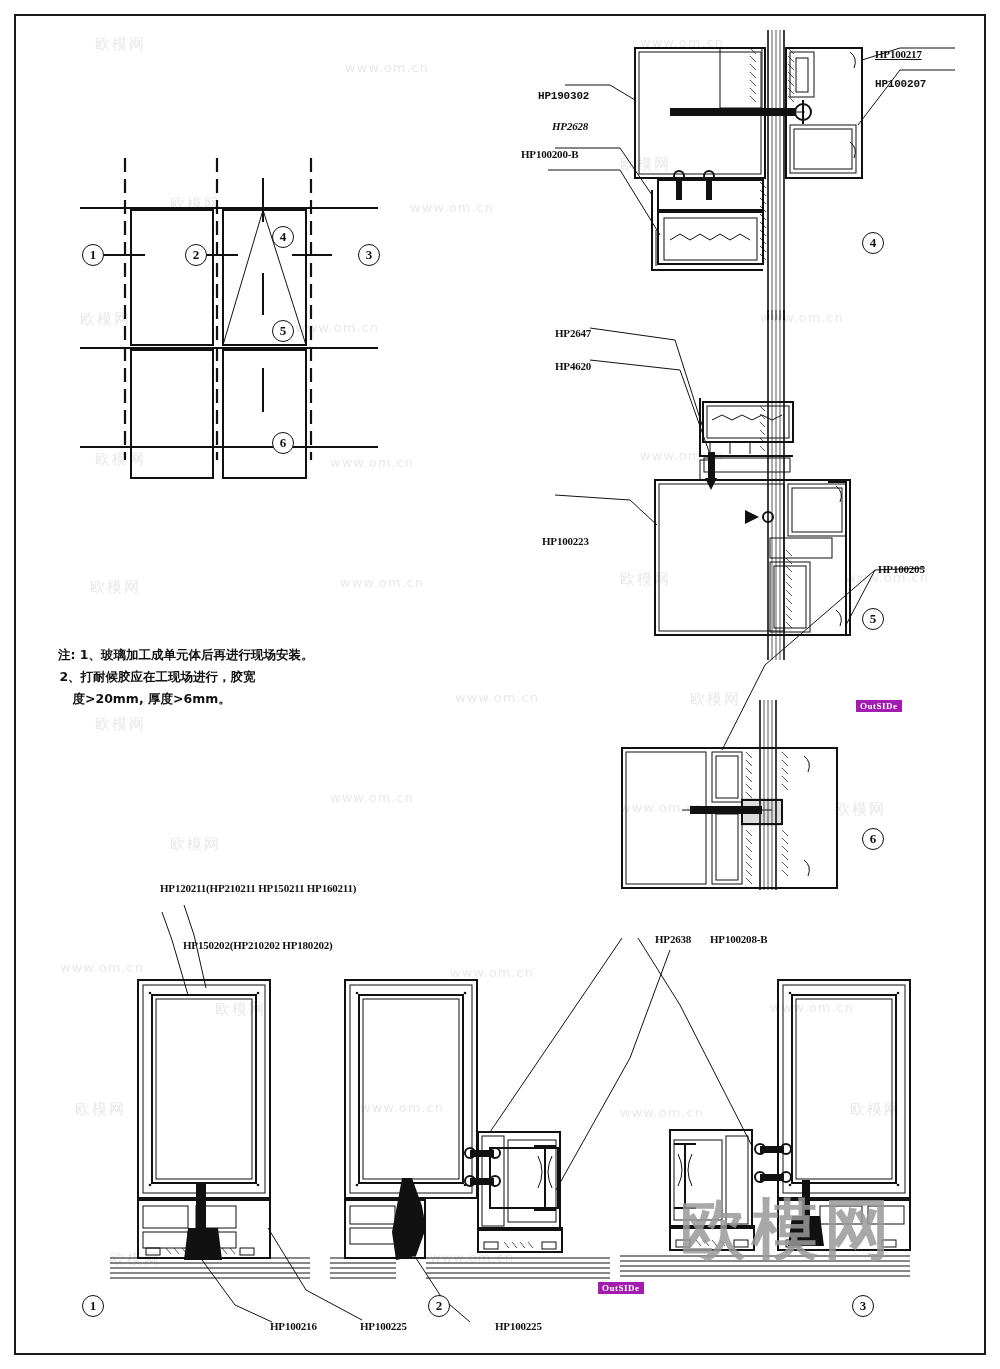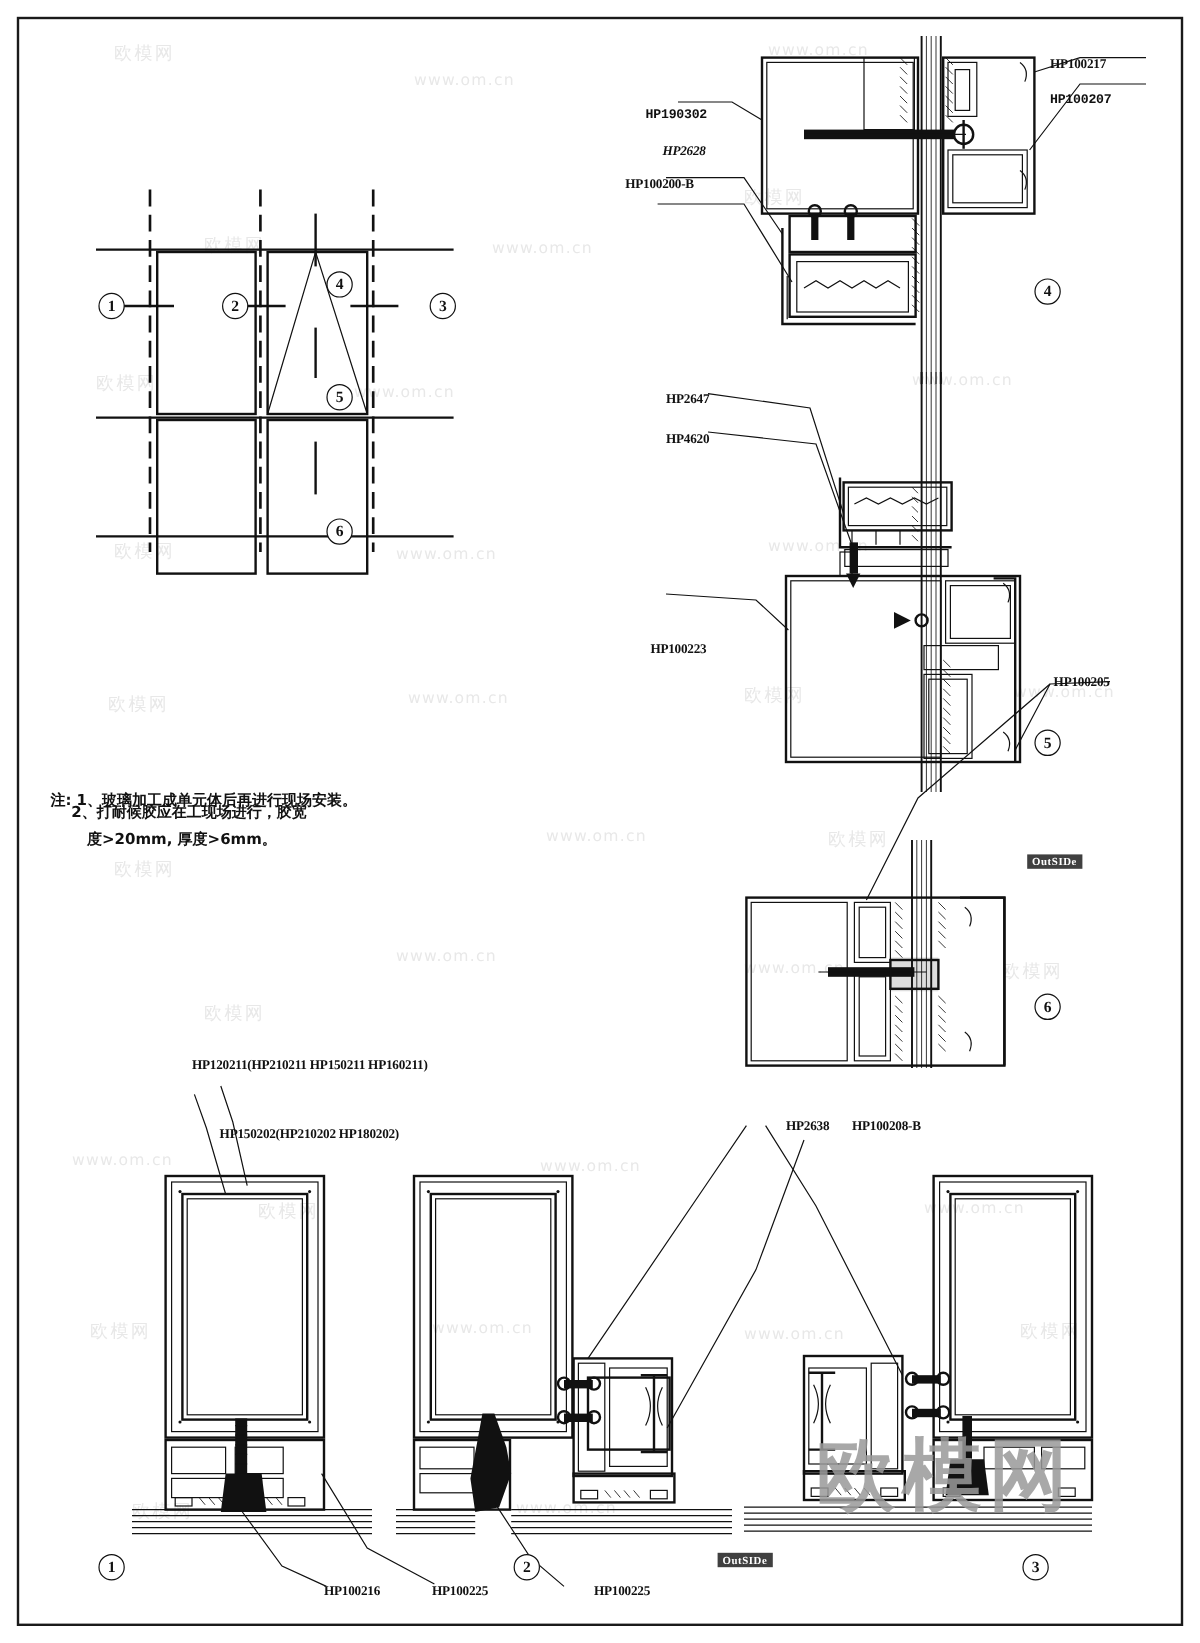--- a/index.html
+++ b/index.html
@@ -68,25 +68,24 @@
     color: #111;
     white-space: nowrap;
     letter-spacing: -0.2px;
   }
   .tag {
     position: absolute;
     font-family: "Liberation Serif", serif;
     font-size: 9px;
     font-weight: bold;
     color: #fff;
-    background: #404040;
+    background: #a21caf;
     padding: 1px 4px;
     letter-spacing: .5px;
     white-space: nowrap;
-    margin-top: 12px;
   }
   
   .notes {
     position: absolute;
     font-family: "DejaVu Sans", sans-serif;
     font-size: 12.5px;
     font-weight: bold;
     color: #111;
     line-height: 1.45;
     white-space: pre;
@@ -167,21 +166,21 @@
 
     <div class="bub" style="left:82px;  top:244px;">1</div>
     <div class="bub" style="left:185px; top:244px;">2</div>
     <div class="bub" style="left:358px; top:244px;">3</div>
     <div class="bub" style="left:272px; top:226px;">4</div>
     <div class="bub" style="left:272px; top:320px;">5</div>
     <div class="bub" style="left:272px; top:432px;">6</div>
   </div>
 
   <div>
-    <div class="notes" style="left:42px; top:646px;margin-top:12px;">注: 1、玻璃加工成单元体后再进行现场安装。</div>
+    <div class="notes" style="left:58px; top:646px;">注: 1、玻璃加工成单元体后再进行现场安装。</div>
     <div class="notes" style="left:42px; top:668px;">    2、打耐候胶应在工现场进行，胶宽</div>
     <div class="notes" style="left:42px; top:690px;">       度&gt;20mm, 厚度&gt;6mm。</div>
   </div>
 
   <div>
     <svg style="left:600px; top:30px;" width="400" height="290" viewBox="0 0 400 290">
 
       <g class="sh">
         <line x1="168" y1="0" x2="168" y2="290" stroke-width="1.6"></line>
         <line x1="172" y1="0" x2="172" y2="290"></line>
@@ -239,21 +238,21 @@
       <path class="s" d="M35 70 L 10 55 L -35 55"></path>
       <path class="s" d="M52 165 L 20 118 L -45 118"></path>
       <path class="s" d="M60 205 L 20 140 L -52 140"></path>
       <path class="s" d="M262 30 L 300 18 L 355 18"></path>
       <path class="s" d="M258 95 L 300 40 L 355 40"></path>
     </svg>
 
     <div class="lbl" style="left:538px; top:90px;font-family:Liberation Mono, monospace;">HP190302</div>
     <div class="lbl" style="left:552px; top:120px;font-style:italic;">HP2628</div>
     <div class="lbl" style="left:521px; top:148px;">HP100200-B</div>
-    <div class="lbl" style="left:875px; top:48px;">HP100217</div>
+    <div class="lbl" style="left:875px; top:48px;text-decoration:underline;">HP100217</div>
     <div class="lbl" style="left:875px; top:78px;font-family:Liberation Mono, monospace;">HP100207</div>
 
     <div class="bub" style="left:862px; top:232px;">4</div>
   </div>
 
   <div>
     <svg style="left:600px; top:310px;" width="400" height="350" viewBox="0 0 400 350">
 
       <g class="sh">
         <line x1="168" y1="0" x2="168" y2="350" stroke-width="1.6"></line>

